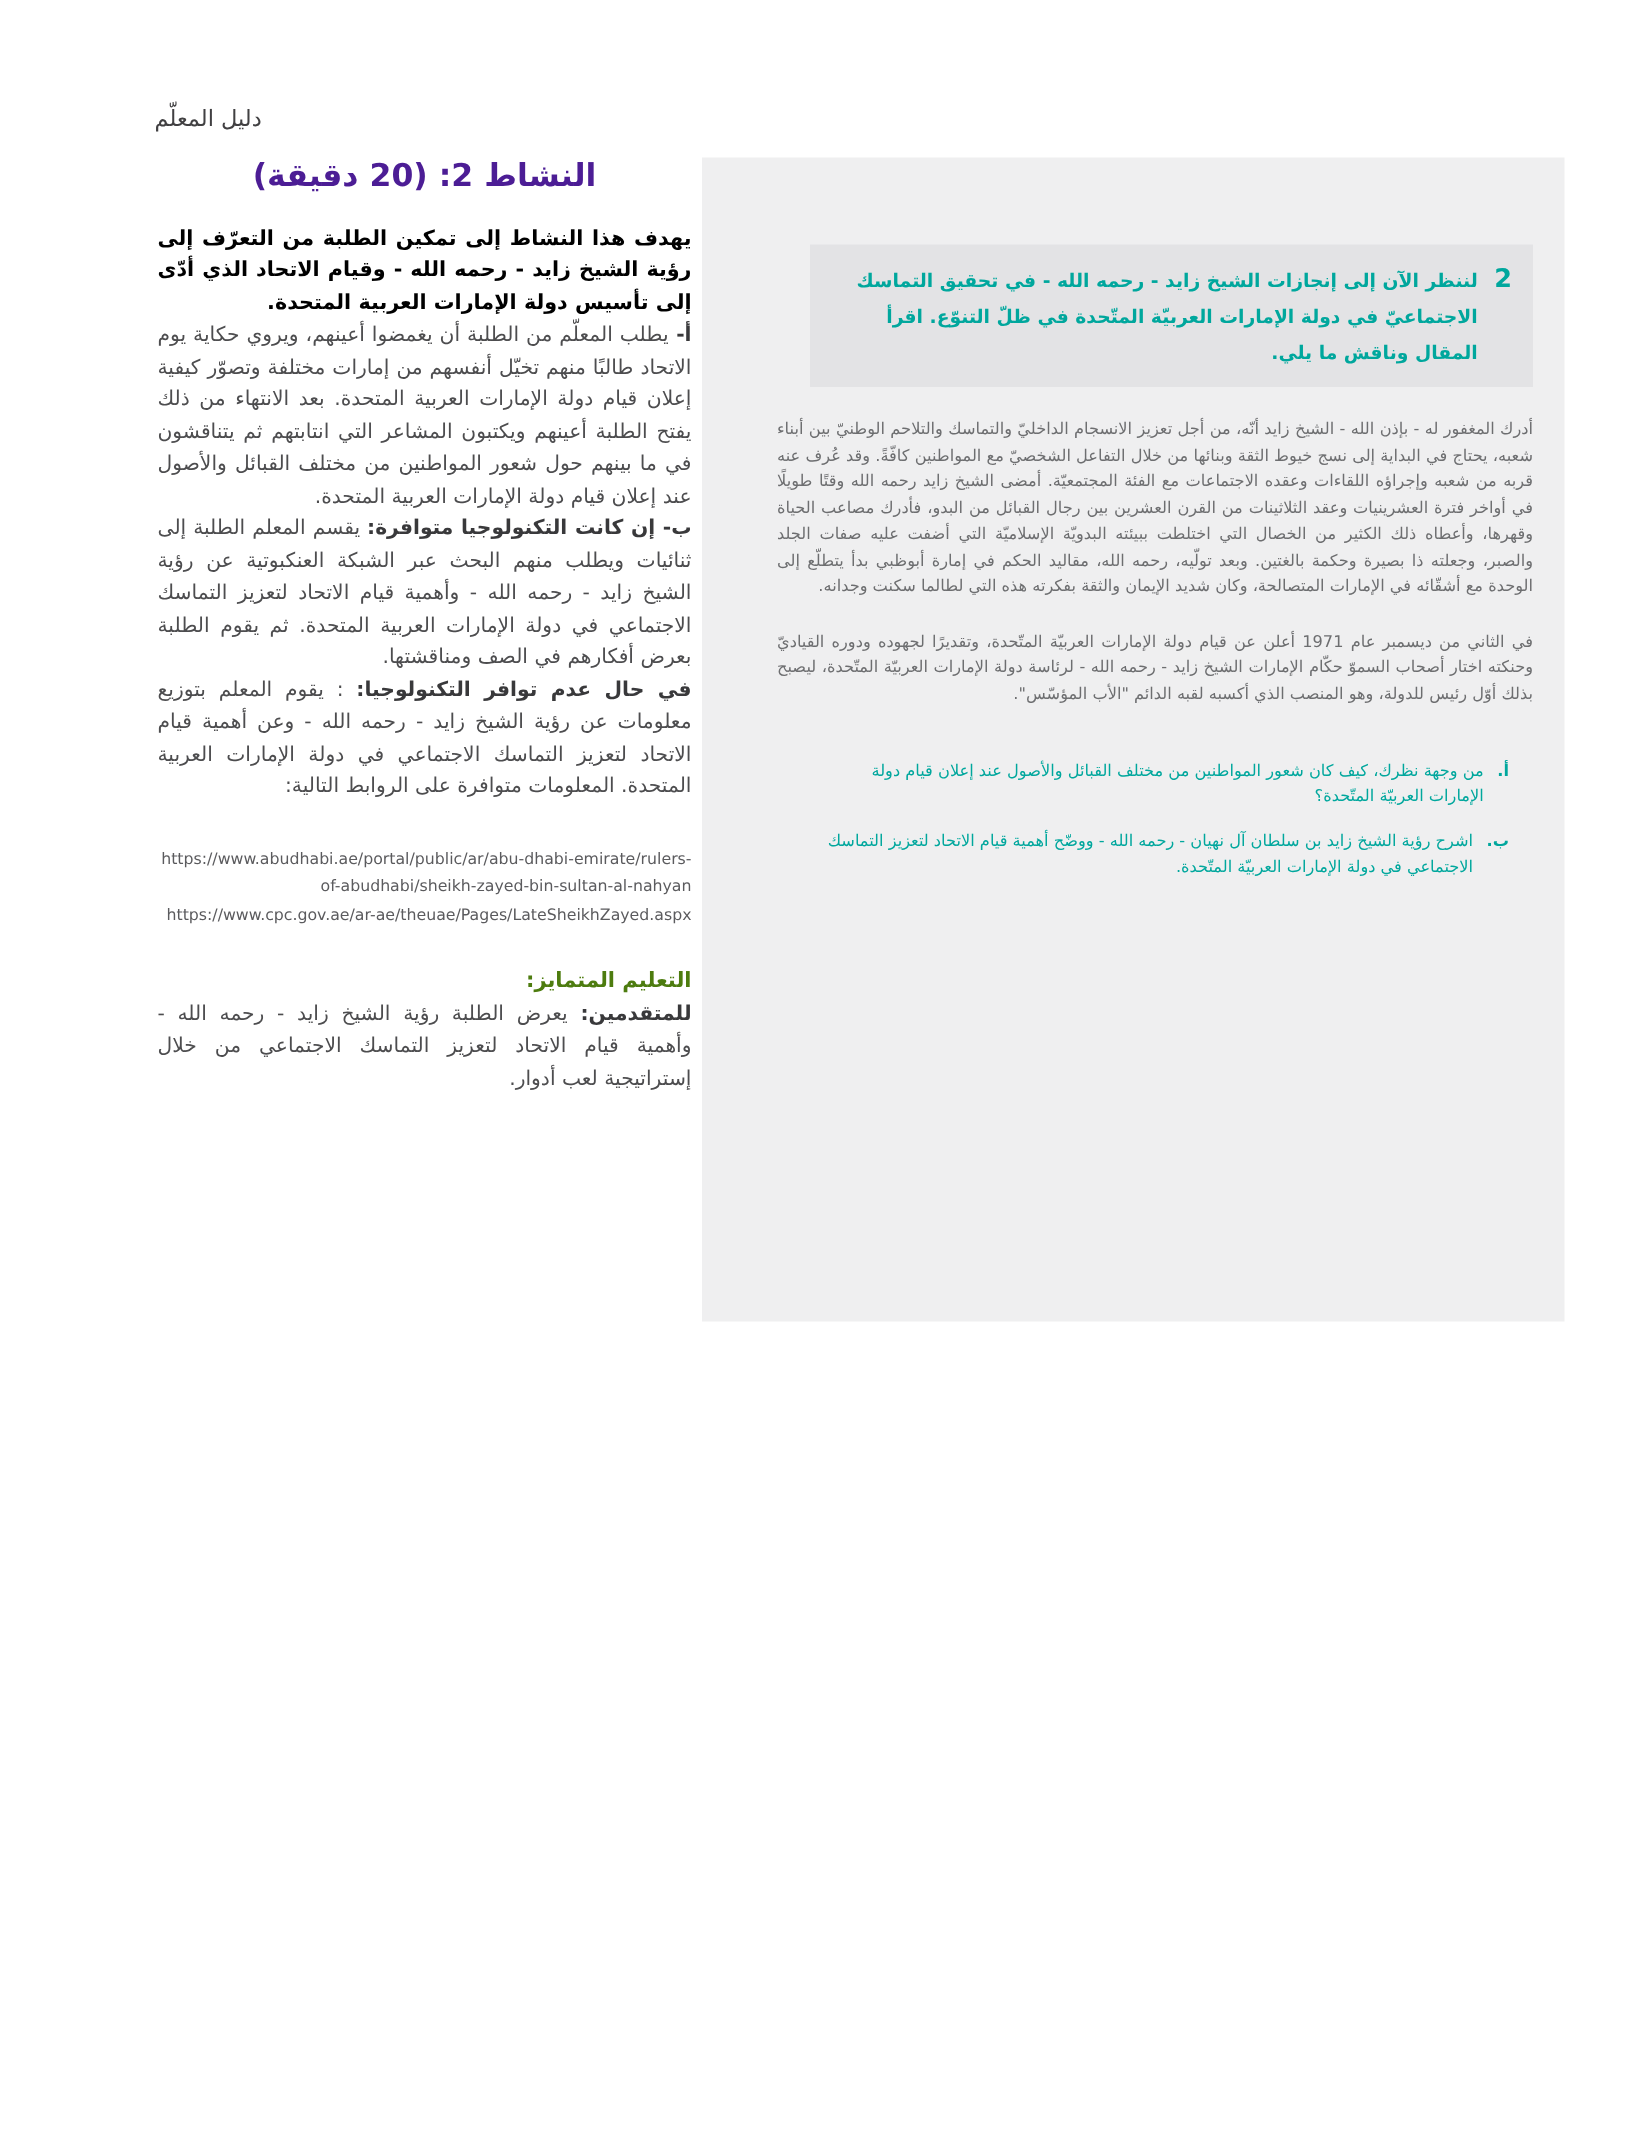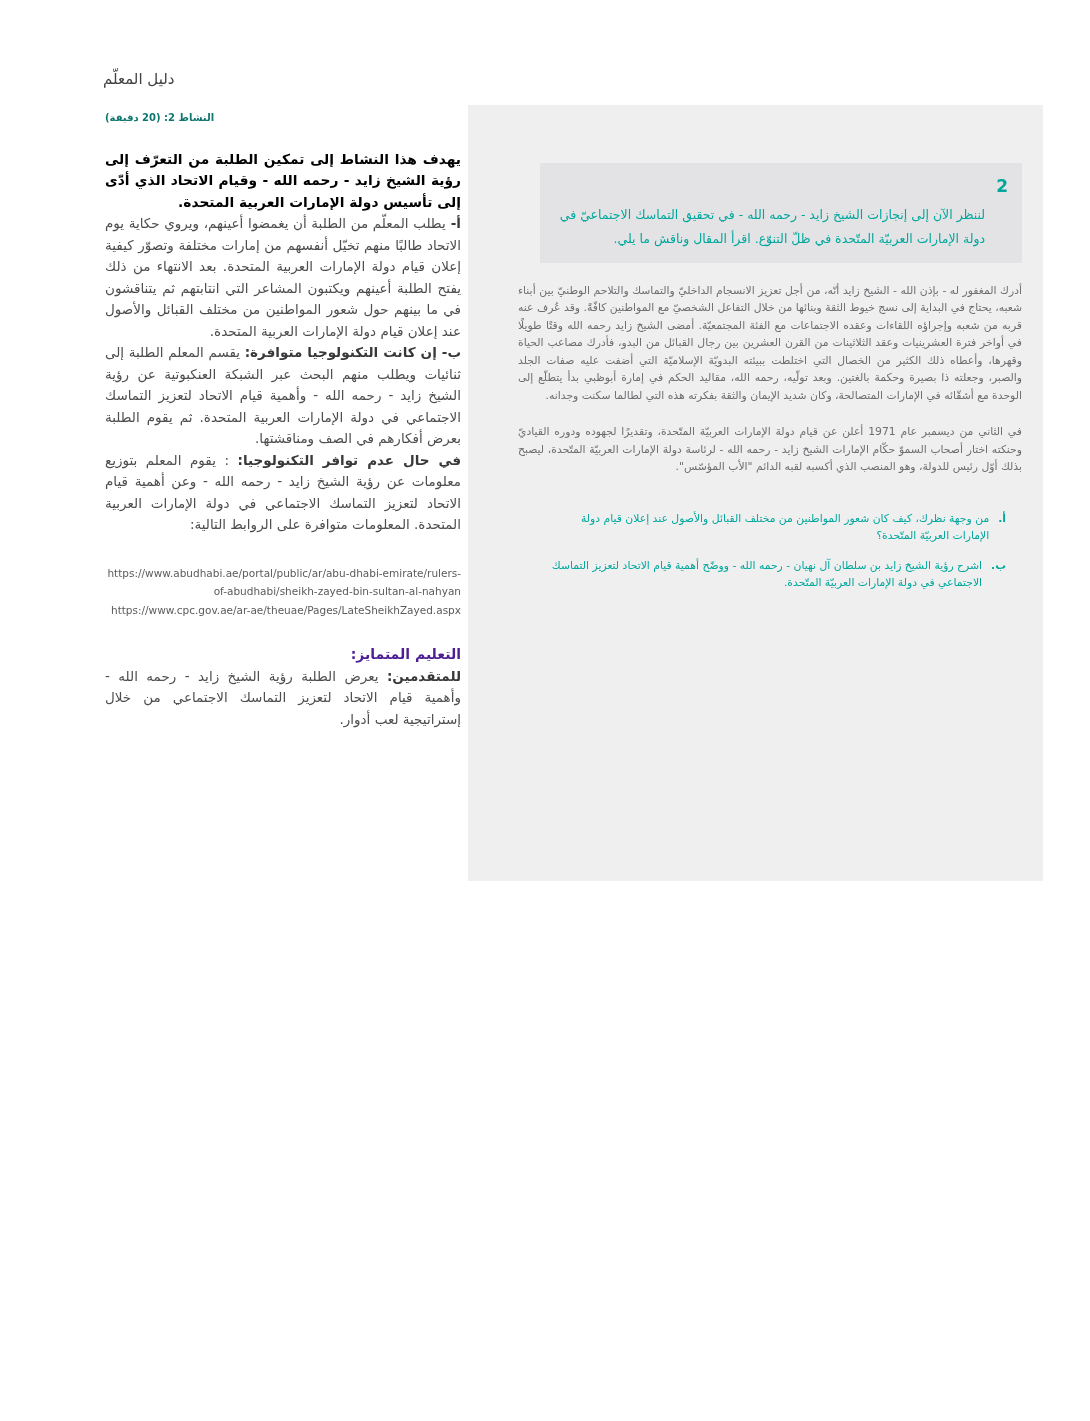--- a/index.html
+++ b/index.html
@@ -5,33 +5,33 @@
   * { margin:0; padding:0; box-sizing:border-box; }
   html,body { background:#ffffff; }
   body { font-family:"DejaVu Sans", sans-serif; }
   .page { position:relative; width:1090px; height:1112px; background:#ffffff; overflow:hidden; margin:0 auto; }
 
   .doc-header { position:absolute; left:103px; top:70px; font-size:15px; color:#414042; direction:rtl; }
 
   
   .left-col { position:absolute; left:105px; top:107px; width:356px; direction:rtl;
               color:#4d4d4f; font-size:13.5px; line-height:21.5px; text-align:justify; }
-  .activity-heading { color:#0f766e; font-size:10px; font-weight:bold; text-align:left; margin-bottom:20px; }
+  .activity-heading { color:#4c1d95; font-size:21px; font-weight:bold; text-align:center; margin-bottom:20px; }
   .objective { font-weight:bold; color:#000000; font-size:13.8px; }
   .left-col p { margin:0; }
   .left-col strong { color:#39393b; }
   .links { direction:ltr; margin-top:28px; }
   .link { font-size:10.5px; color:#5b5b5e; text-align:right; line-height:1.8; margin-bottom:9px; word-break:break-all; }
-  .diff-heading { font-weight:bold; font-size:14px; color:#4c1d95; text-align:right; margin-top:24px; }
+  .diff-heading { font-weight:bold; font-size:14px; color:#4d7c0f; text-align:right; margin-top:24px; }
 
   
   .panel { position:absolute; left:468px; top:105px; width:575px; height:776px; background:#efeff0; direction:rtl; }
   .question-box { margin:58px 21px 0 72px; background:#e3e3e5; padding:12px 14px; display:flex; gap:11px; align-items:flex-start; }
   .q-num { color:#00a79d; font-weight:bold; font-size:17px; line-height:1.3; }
-  .q-text { color:#00a79d; font-weight:normal; font-size:12.5px; line-height:1.9; text-align:right; flex:1;margin-top:28px; }
+  .q-text { color:#00a79d; font-weight:bold; font-size:12.5px; line-height:1.9; text-align:right; flex:1; }
   .panel-body { padding:0 21px 0 50px; }
   .article-p { font-size:10.8px; line-height:17.5px; color:#6d6e70; text-align:justify; margin-top:19px; }
   .article-p + .article-p { }
   .q-list { margin-top:34px; padding-left:30px; margin-right:16px; color:#00a79d; }
   .q-item { display:flex; gap:9px; font-size:10.8px; line-height:17px; margin-bottom:13px; text-align:right; }
   .q-label { font-weight:bold; white-space:nowrap; }
 
   .page-number { position:absolute; left:72px; top:1324px; color:#ec4899; font-weight:bold; font-size:11px; letter-spacing:2px; }
   .page-edge { position:absolute; left:0; top:1415px; width:100%; height:6px; background:#e2e2e3; }
 </style>

